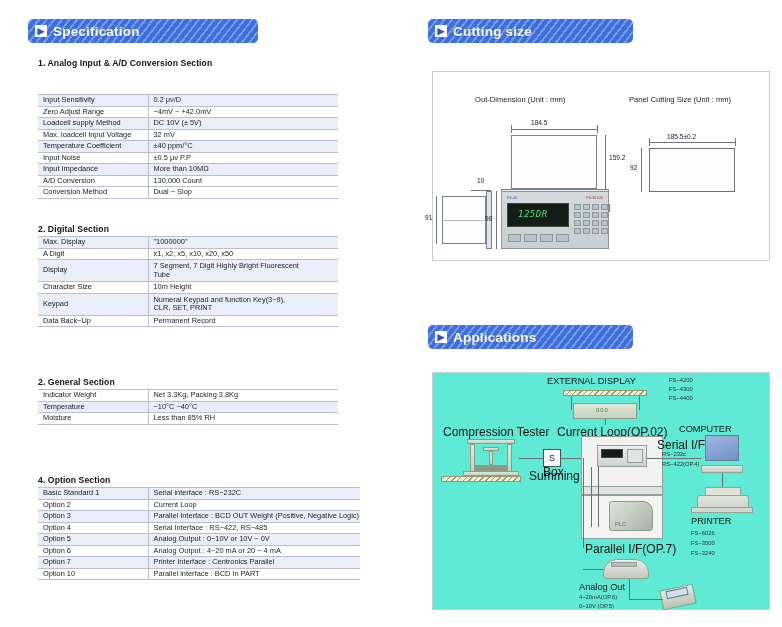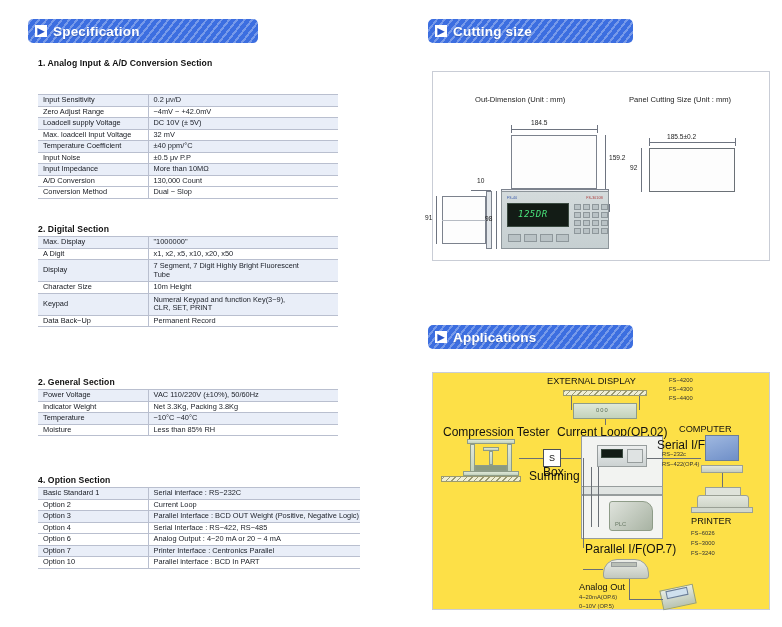--- a/index.html
+++ b/index.html
@@ -186,21 +186,21 @@
     <tbody>
       <tr class="alt">
           <td class="k">Input Sensitivity</td>
           <td class="v">0.2 μν/D</td>
         </tr>
       <tr class="pl">
           <td class="k">Zero Adjust Range</td>
           <td class="v">−4mV ~ +42.0mV</td>
         </tr>
       <tr class="alt">
-          <td class="k">Loadcell supply Voltage</td>
+          <td class="k">Loadcell supply Method</td>
           <td class="v">DC 10V (± 5V)</td>
         </tr>
       <tr class="pl">
           <td class="k">Max. loadcell Input Voltage</td>
           <td class="v">32 mV</td>
         </tr>
       <tr class="alt">
           <td class="k">Temperature Coefficient</td>
           <td class="v">±40 ppm/°C</td>
         </tr>
@@ -255,24 +255,20 @@
       <tr class="pl">
           <td class="k">Data Back−Up</td>
           <td class="v">Permanent Record</td>
         </tr>
     </tbody>
   </table>
 
   <div class="sec-title" style="left:38px; top:377px;">2. General Section</div>
   <table class="spec" style="left:38px; top:389px;">
     <tbody>
-      <tr class="alt">
-          <td class="k">Power Voltage</td>
-          <td class="v">VAC 110/220V (±10%), 50/60Hz</td>
-        </tr>
       <tr class="pl">
           <td class="k">Indicator Weight</td>
           <td class="v">Net 3.3Kg, Packing 3.8Kg</td>
         </tr>
       <tr class="alt">
           <td class="k">Temperature</td>
           <td class="v">−10°C ~40°C</td>
         </tr>
       <tr class="pl">
           <td class="k">Moisture</td>
@@ -292,20 +288,24 @@
           <td class="k">Option 2</td>
           <td class="v">Current Loop</td>
         </tr>
       <tr class="alt">
           <td class="k">Option 3</td>
           <td class="v">Parallel Interface : BCD OUT Weight (Positive, Negative Logic)</td>
         </tr>
       <tr class="pl">
           <td class="k">Option 4</td>
           <td class="v">Serial Interface : RS−422, RS−485</td>
+        </tr>
+      <tr class="alt">
+          <td class="k">Option 5</td>
+          <td class="v">Analog Output : 0~10V or 10V ~ 0V</td>
         </tr>
       <tr class="pl">
           <td class="k">Option 6</td>
           <td class="v">Analog Output : 4~20 mA or 20 ~ 4 mA</td>
         </tr>
       <tr class="alt">
           <td class="k">Option 7</td>
           <td class="v">Printer Interface : Centronics Parallel</td>
         </tr>
       <tr class="pl">
@@ -394,21 +394,21 @@
 
     <div class="lineV" style="left:208px; top:76px; height:44px;"></div>
     <div class="dimtext" style="left:197px; top:92px;">92</div>
   </div>
 
   <div class="banner" style="left:428px; top:325px; width:205px;">
     <span class="bmark">▶</span>
     <span class="btitle">Applications</span>
   </div>
 
-  <div class="figbox" style="left:432px; top:372px; width:338px; height:238px; background:#fde047;">
+  <div class="figbox" style="left:432px; top:372px; width:338px; height:238px; background:#5eead4;">
 
     <div class="applabel big" style="left:114px; top:3px;">EXTERNAL  DISPLAY</div>
     <div class="applabel small" style="left:236px; top:4px;">FS−4200</div>
     <div class="applabel small" style="left:236px; top:13px;">FS−4300</div>
     <div class="applabel small" style="left:236px; top:22px;">FS−4400</div>
 
     <div class="hatch" style="left:130px; top:17px; width:84px; height:6px;"></div>
     <div class="wire" style="left:138px; top:23px; width:1px; height:14px;"></div>
     <div class="wire" style="left:206px; top:23px; width:1px; height:14px;"></div>
     <div class="grnbox" style="left:140px; top:30px; width:64px; height:16px;"></div>

